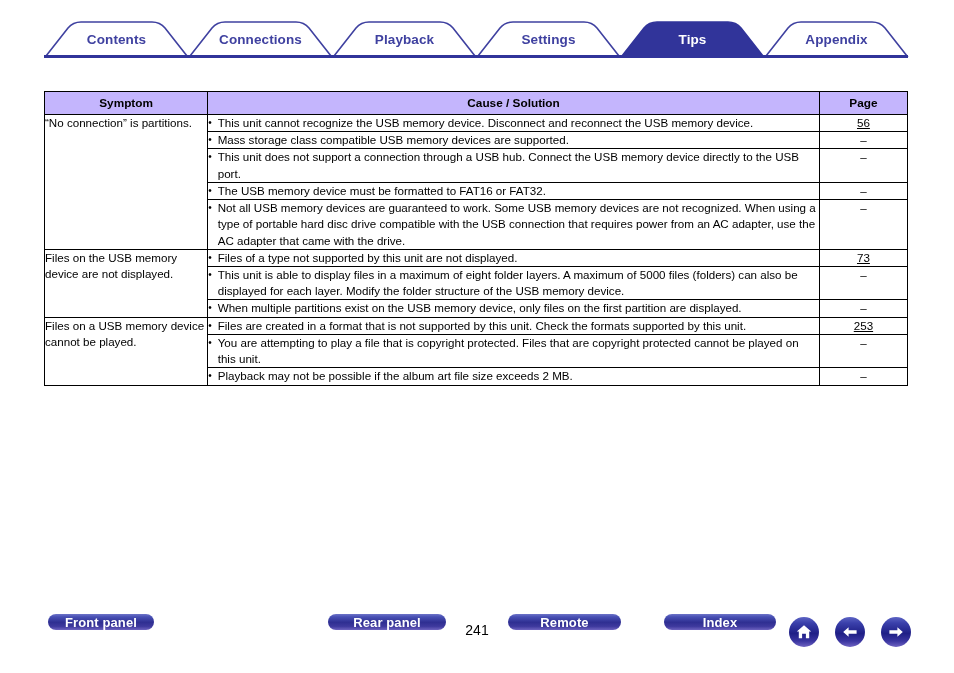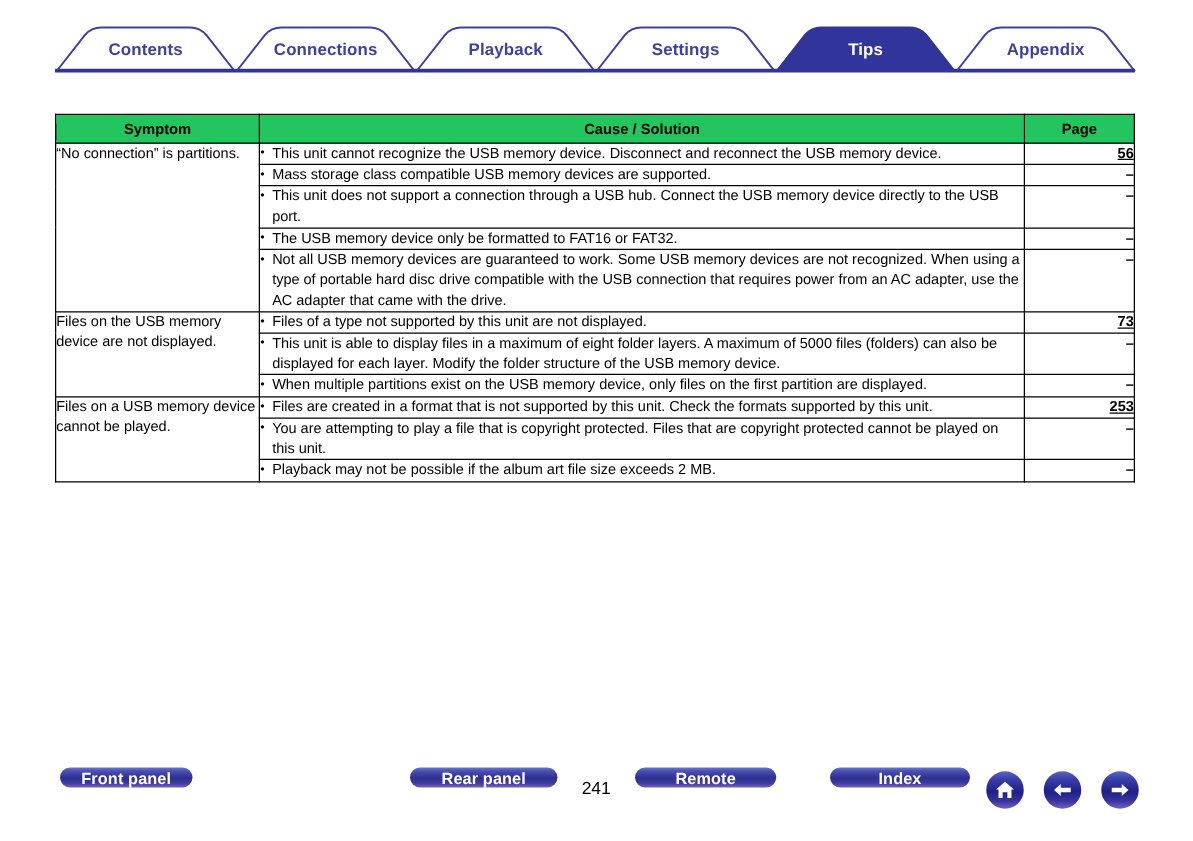--- a/index.html
+++ b/index.html
@@ -72,21 +72,21 @@
     width: 864px;
     table-layout: fixed;
     font-size: 11.6px;
   }
   table.doc th, table.doc td {
     border: 1px solid #000000;
     vertical-align: top;
     padding: 0;
   }
   table.doc thead th {
-    background: #22c55e;
+    background: #c4b5fd;
     text-align: center;
     font-weight: bold;
     font-size: 11.8px;
     padding: 4px 0 4px 0;
     height: 13px;
     vertical-align: middle;
   }
   .col-symptom { width: 163px; }
   .col-cause   { width: 611px; }
   .col-page    { width: 88px; }
@@ -107,24 +107,23 @@
   td.cause .dot {
     flex: 0 0 auto;
     font-size: 10px;
     line-height: 1.55;
     color: #000;
   }
   td.cause .btxt {
     flex: 1 1 auto;
   }
   td.page {
-    text-align: right;
+    text-align: center;
     padding: 5px 0 5px 0;
     line-height: 1.4;
-    font-weight: bold;
   }
   td.page .pg-link {
     text-decoration: underline;
     color: #000;
     font-size: 11.6px;
   }
   td.page .pg-dash {
     color: #000;
     font-size: 11.6px;
   }
@@ -273,21 +272,21 @@
               <span class="dot">•</span>
               <span class="btxt">This unit does not support a connection through a USB hub. Connect the USB memory device directly to the USB port.</span>
             </div>
           </td>
           <td class="page"><span class="pg-dash">–</span></td>
         </tr>
         <tr>
           <td class="cause">
             <div class="bullet-row">
               <span class="dot">•</span>
-              <span class="btxt">The USB memory device only be formatted to FAT16 or FAT32.</span>
+              <span class="btxt">The USB memory device must be formatted to FAT16 or FAT32.</span>
             </div>
           </td>
           <td class="page"><span class="pg-dash">–</span></td>
         </tr>
         <tr>
           <td class="cause">
             <div class="bullet-row">
               <span class="dot">•</span>
               <span class="btxt">Not all USB memory devices are guaranteed to work. Some USB memory devices are not recognized. When using a type of portable hard disc drive compatible with the USB connection that requires power from an AC adapter, use the AC adapter that came with the drive.</span>
             </div>

